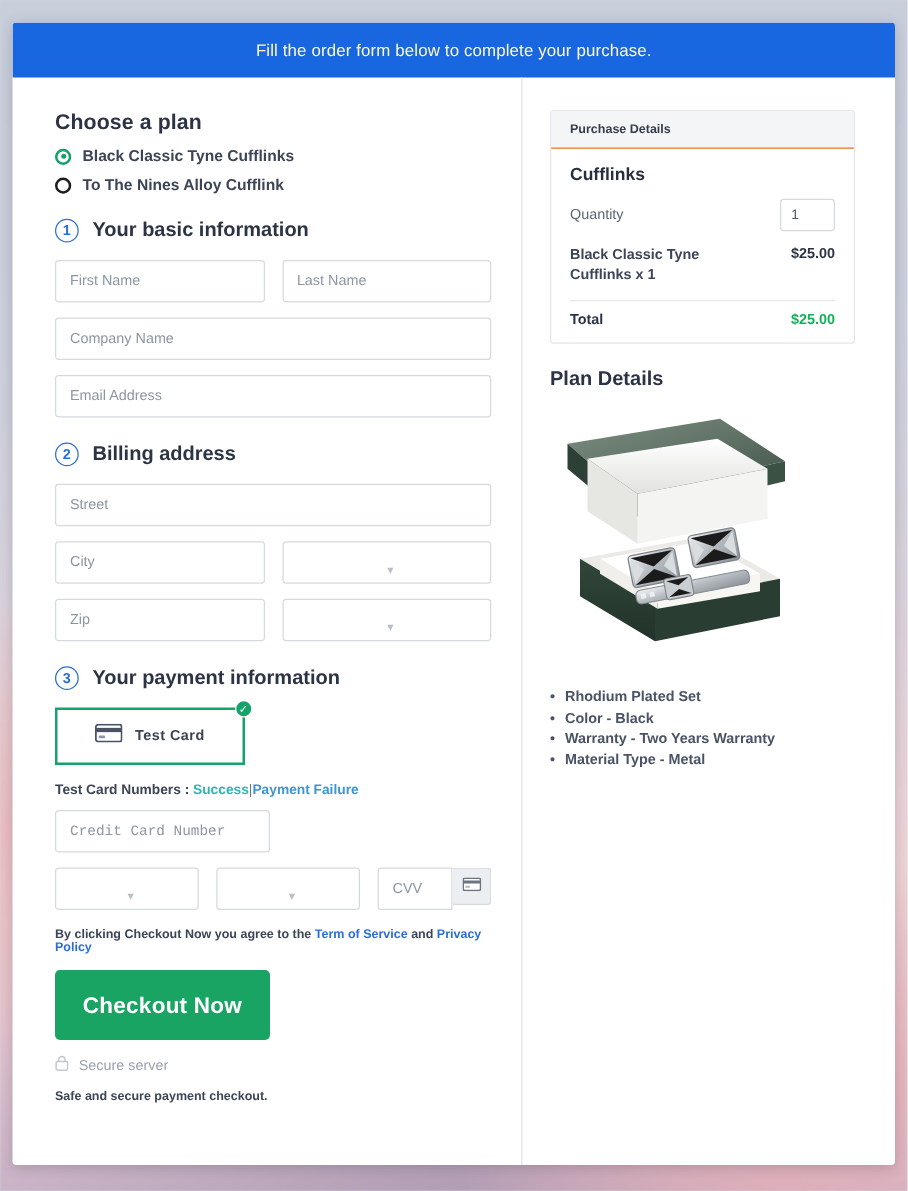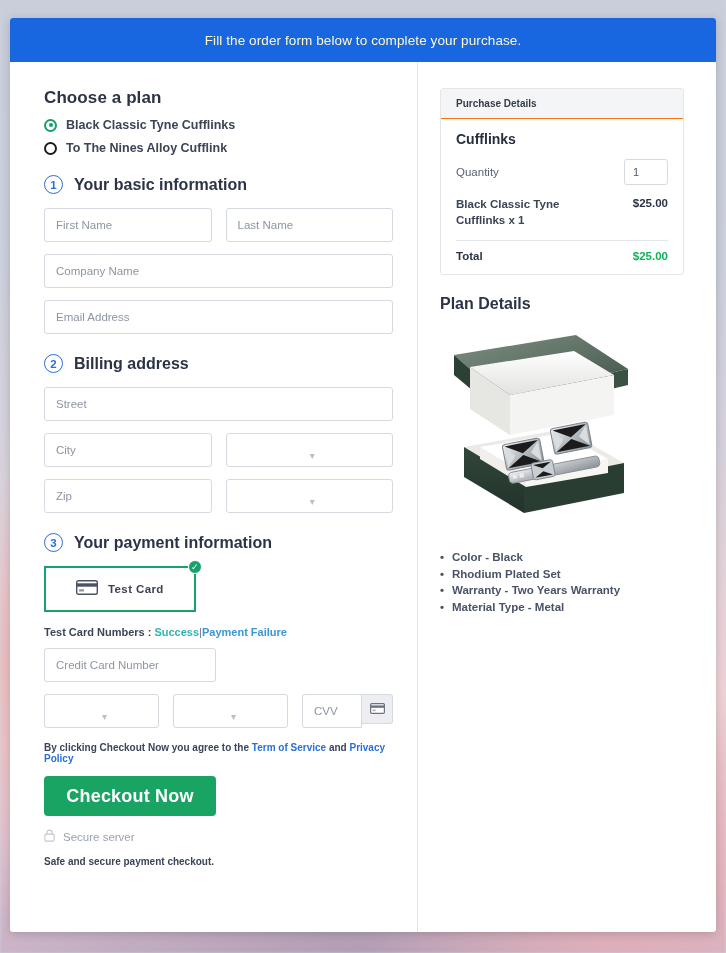--- a/index.html
+++ b/index.html
@@ -130,21 +130,21 @@
   .testnum-line a.fail { color: #3a97d4; }
   .testnum-line .sep { color: #6d7686; font-weight: 400; }
 
   .terms {
     font-size: 10px; color: #3c4456; font-weight: 700;
     margin: 14px 0 12px 0;
   }
   .terms a { color: #2a6fd6; text-decoration: none; }
 
   #checkout-btn {
-    width: 172px; height: 40px;
+    width: 172px; height: 56px;
     background: #1aa463; border: none; border-radius: 4px;
     color: #fff; font-size: 18px; font-weight: 700;
     font-family: "Liberation Sans", sans-serif;
     cursor: pointer; letter-spacing: .2px;
   }
   .secure-row { display: flex; align-items: center; gap: 8px; margin: 12px 0 10px 0; }
   .secure-row .slabel { font-size: 11.5px; color: #9aa2b0; }
   .safe-note { font-size: 10px; color: #3c4456; font-weight: 700; }
 
   
@@ -287,21 +287,21 @@
         </div>
         <span class="check-badge">✓</span>
       </div>
 
       <div class="testnum-line">
         <span>Test Card Numbers :</span>
         <a href="#">Success</a><span class="sep">|</span><a href="#" class="fail">Payment Failure</a>
       </div>
 
       <div class="row">
-        <div class="fld" style="flex:0 0 172px;">
+        <div class="fld" style="flex:0 0 172px;font-family:Liberation Mono, monospace;">
           <span class="ph">Credit Card Number</span>
         </div>
       </div>
 
       <div class="row">
         <div class="fld sel">
           <span class="ph">Month</span>
           <span class="chev">▾</span>
         </div>
         <div class="fld sel">
@@ -434,21 +434,21 @@
             <rect x="24" y="-5" width="22" height="17" rx="2.5" fill="#c9ced2" stroke="#7d848a" stroke-width="0.9"></rect>
             <polygon points="26,-3 44,-3 35,2" fill="#1b1b1b"></polygon>
             <polygon points="26,10 44,10 35,5" fill="#1b1b1b"></polygon>
             <rect x="4" y="3" width="4" height="4" fill="#eceef0"></rect>
             <rect x="11" y="3" width="4" height="4" fill="#eceef0"></rect>
           </g>
         </svg>
       </div>
 
       <ul class="feat-list">
+        <li>Rhodium Plated Set</li>
         <li>Color - Black</li>
-        <li>Rhodium Plated Set</li>
         <li>Warranty - Two Years Warranty</li>
         <li>Material Type - Metal</li>
       </ul>
     </div>
 
   </div>
 </div>
 
 </body></html>

